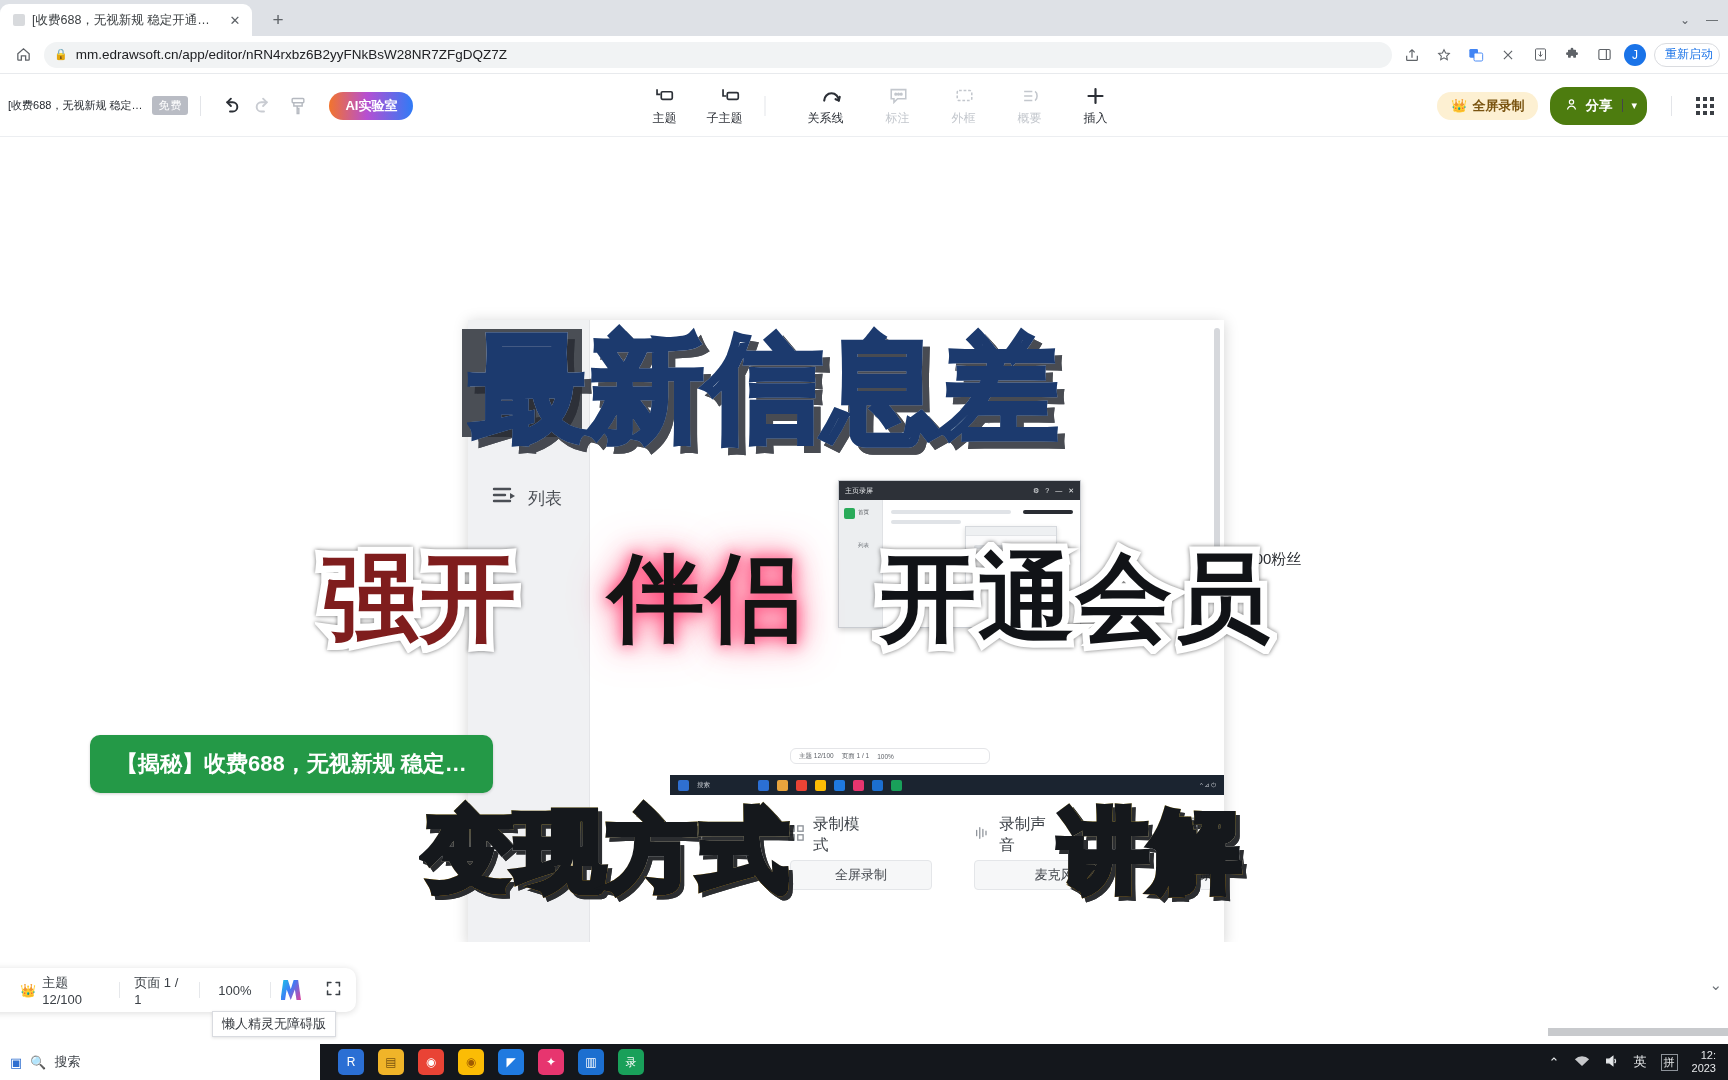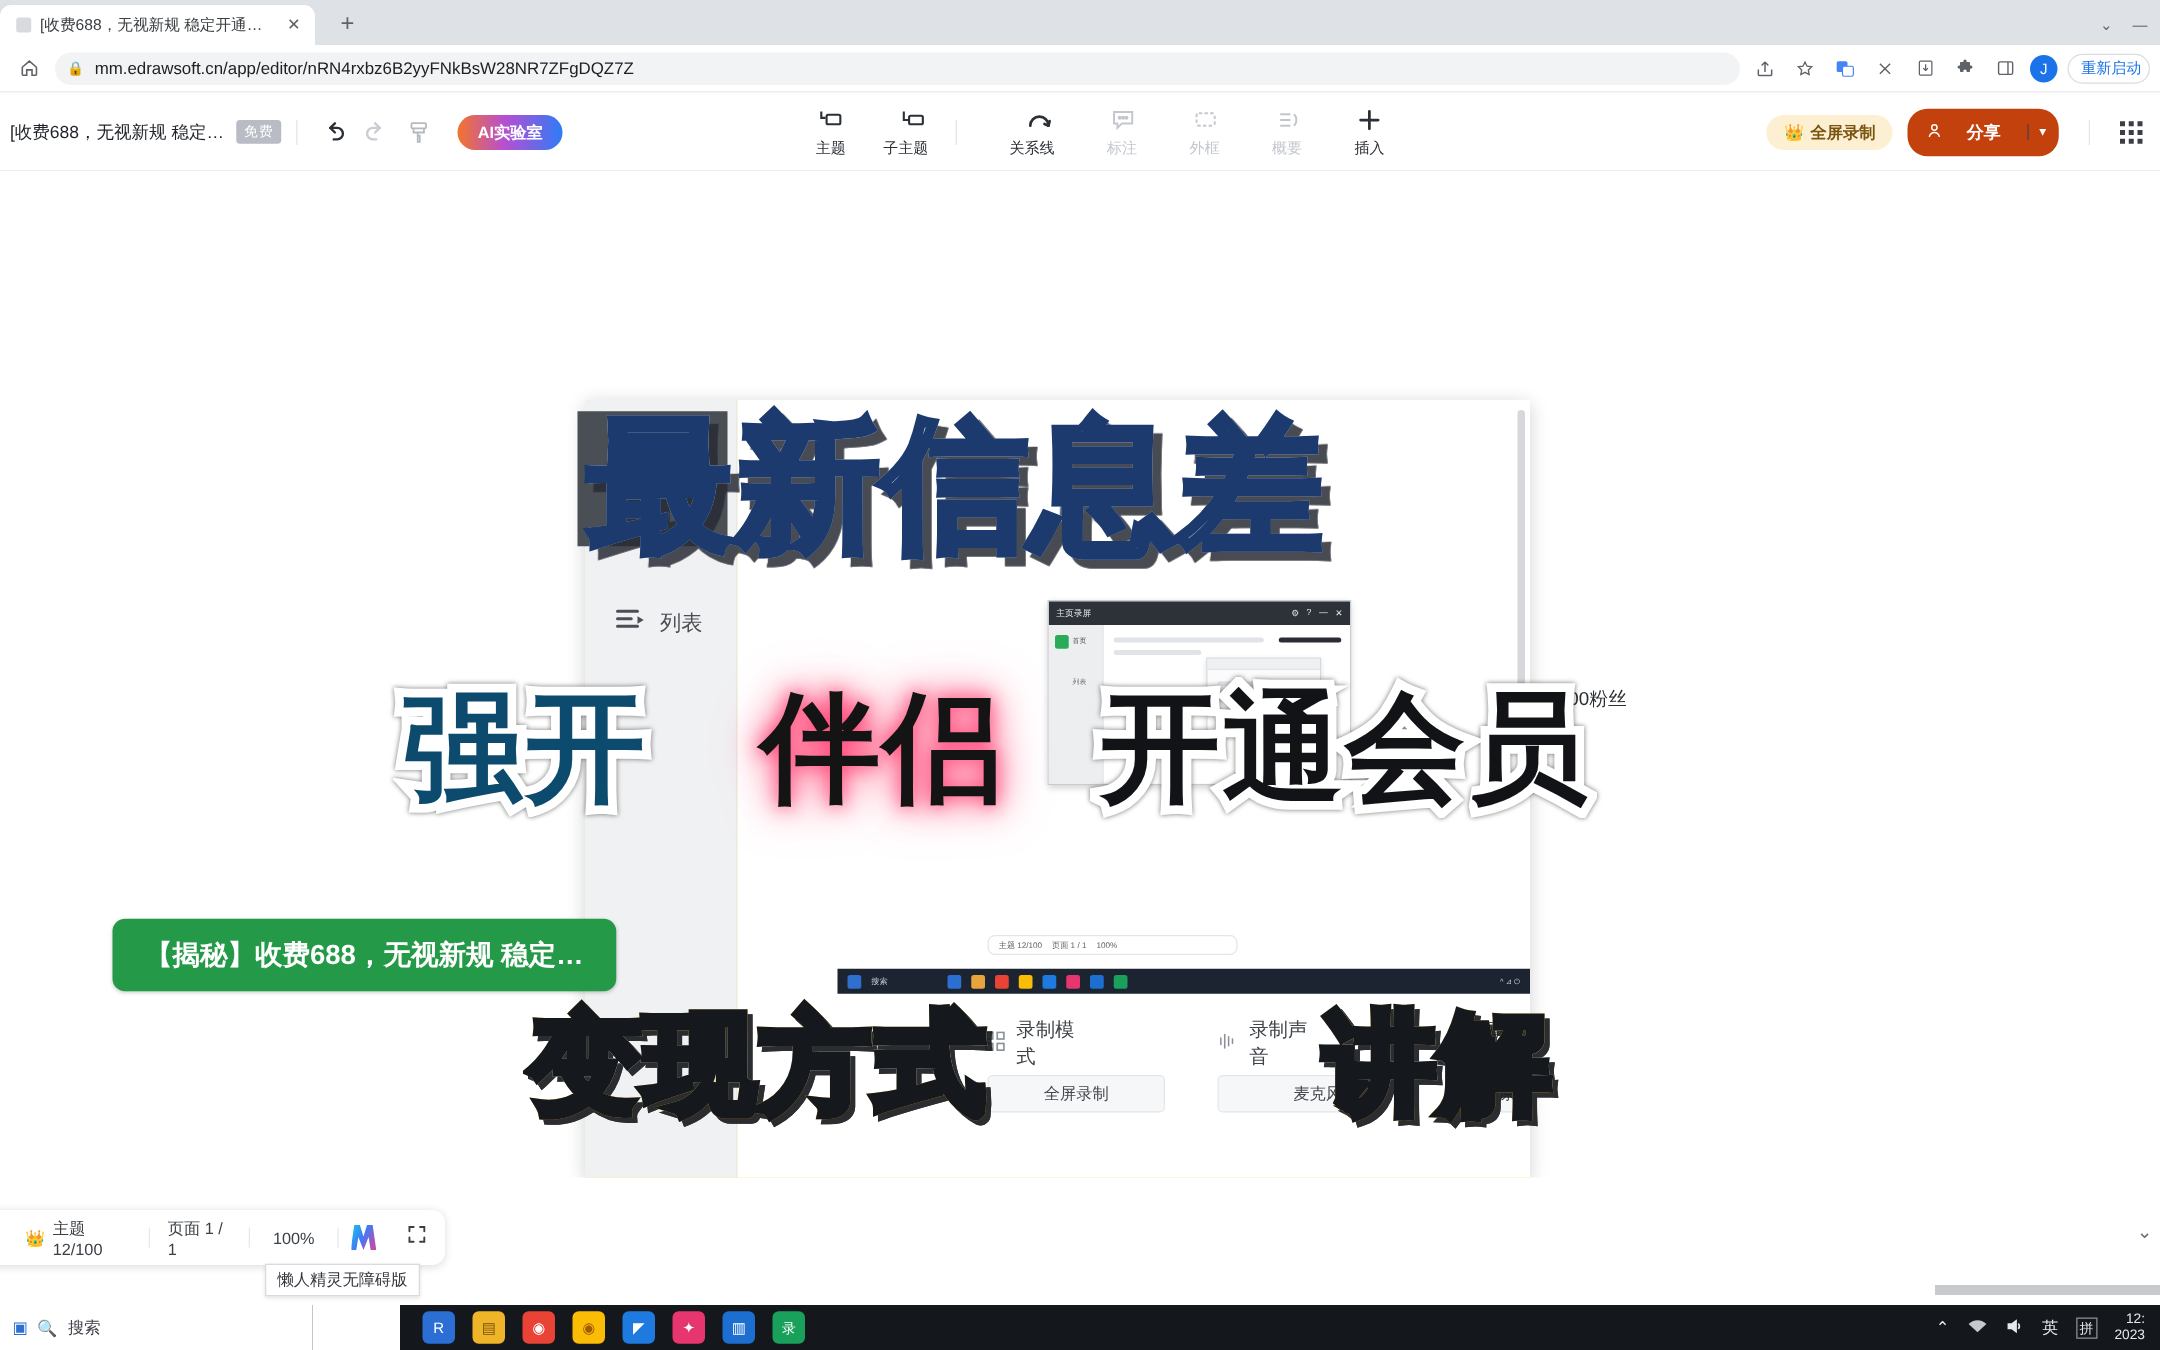--- a/index.html
+++ b/index.html
@@ -87,21 +87,21 @@
     max-width: 66px;
   }
 
   
   .apptoolbar {
     position: absolute; left: 0; top: 75px; width: 1728px; height: 62px;
     background: #ffffff; border-bottom: 1px solid #eceef1;
     display: flex; align-items: center;
   }
   .doc-title {
-    font-size: 14px; color: #1f2329; margin-left: 8px;
+    font-size: 11px; color: #1f2329; margin-left: 8px;
     max-width: 210px; white-space: nowrap; overflow: hidden;
   }
   .free-badge {
     margin-left: 10px; background: #b9bcc4; color: #fff;
     font-size: 11px; border-radius: 3px; padding: 2px 6px;
     letter-spacing: 1px;
   }
   .vdiv { width: 1px; height: 20px; background: #e3e5e9; margin: 0 12px; }
   .tb-ic {
     width: 34px; height: 34px; display: flex; align-items: center;
@@ -128,22 +128,22 @@
   .toolbar-right {
     margin-left: auto; display: flex; align-items: center; gap: 12px;
     padding-right: 14px;
   }
   .vip-pill {
     height: 28px; border-radius: 14px; background: #fdf0d2;
     color: #7a5410; font-size: 13px; display: flex; align-items: center;
     gap: 5px; padding: 0 14px; font-weight: bold;
   }
   .share-pill {
-    height: 38px; border-radius: 16px; background: #c2410c; color: #fff;
-    font-size: 13.5px; display: flex; align-items: center; gap: 18px;
+    height: 38px; border-radius: 16px; background: #4d7c0f; color: #fff;
+    font-size: 13.5px; display: flex; align-items: center; gap: 6px;
     padding: 0 10px 0 14px; font-weight: bold;
   }
   .grid-ic { display: grid; grid-template-columns: repeat(3,4px); gap: 3px; }
   .grid-ic i { width: 4px; height: 4px; background: #3b3f45; display:block; }
 
   
   .leftpanel {
     position: absolute; left: -26px; top: 148px; width: 108px; height: 42px;
     background: #fff; border-radius: 8px;
     box-shadow: 0 1px 6px rgba(0,0,0,.14);
@@ -307,21 +307,21 @@
     paint-order: stroke fill;
     filter: drop-shadow(7px 7px 0 rgba(40,44,52,.85));
     font-family: "DejaVu Sans", sans-serif;
   }
   .ov-title-shadowbox {
     position: absolute; left: 462px; top: 192px;
     width: 120px; height: 108px; background: #4a4e55; z-index: 0;
   }
 
   .ov-mid-1 {
-    left: 322px; top: 398px; font-size: 96px; color: #0c4a6e;
+    left: 322px; top: 398px; font-size: 96px; color: #7f1d1d;
     -webkit-text-stroke: 14px #ffffff; paint-order: stroke fill;
     filter: drop-shadow(0 0 2px rgba(0,0,0,.55));
     font-family: Liberation Serif, serif; letter-spacing: 2px;
   }
   .ov-mid-2 {
     left: 608px; top: 398px; font-size: 96px; color: #141414;
     text-shadow:
       0 0 14px rgba(255,70,120,.95),
       0 0 26px rgba(255,70,120,.85),
       0 0 40px rgba(255,90,130,.7);

